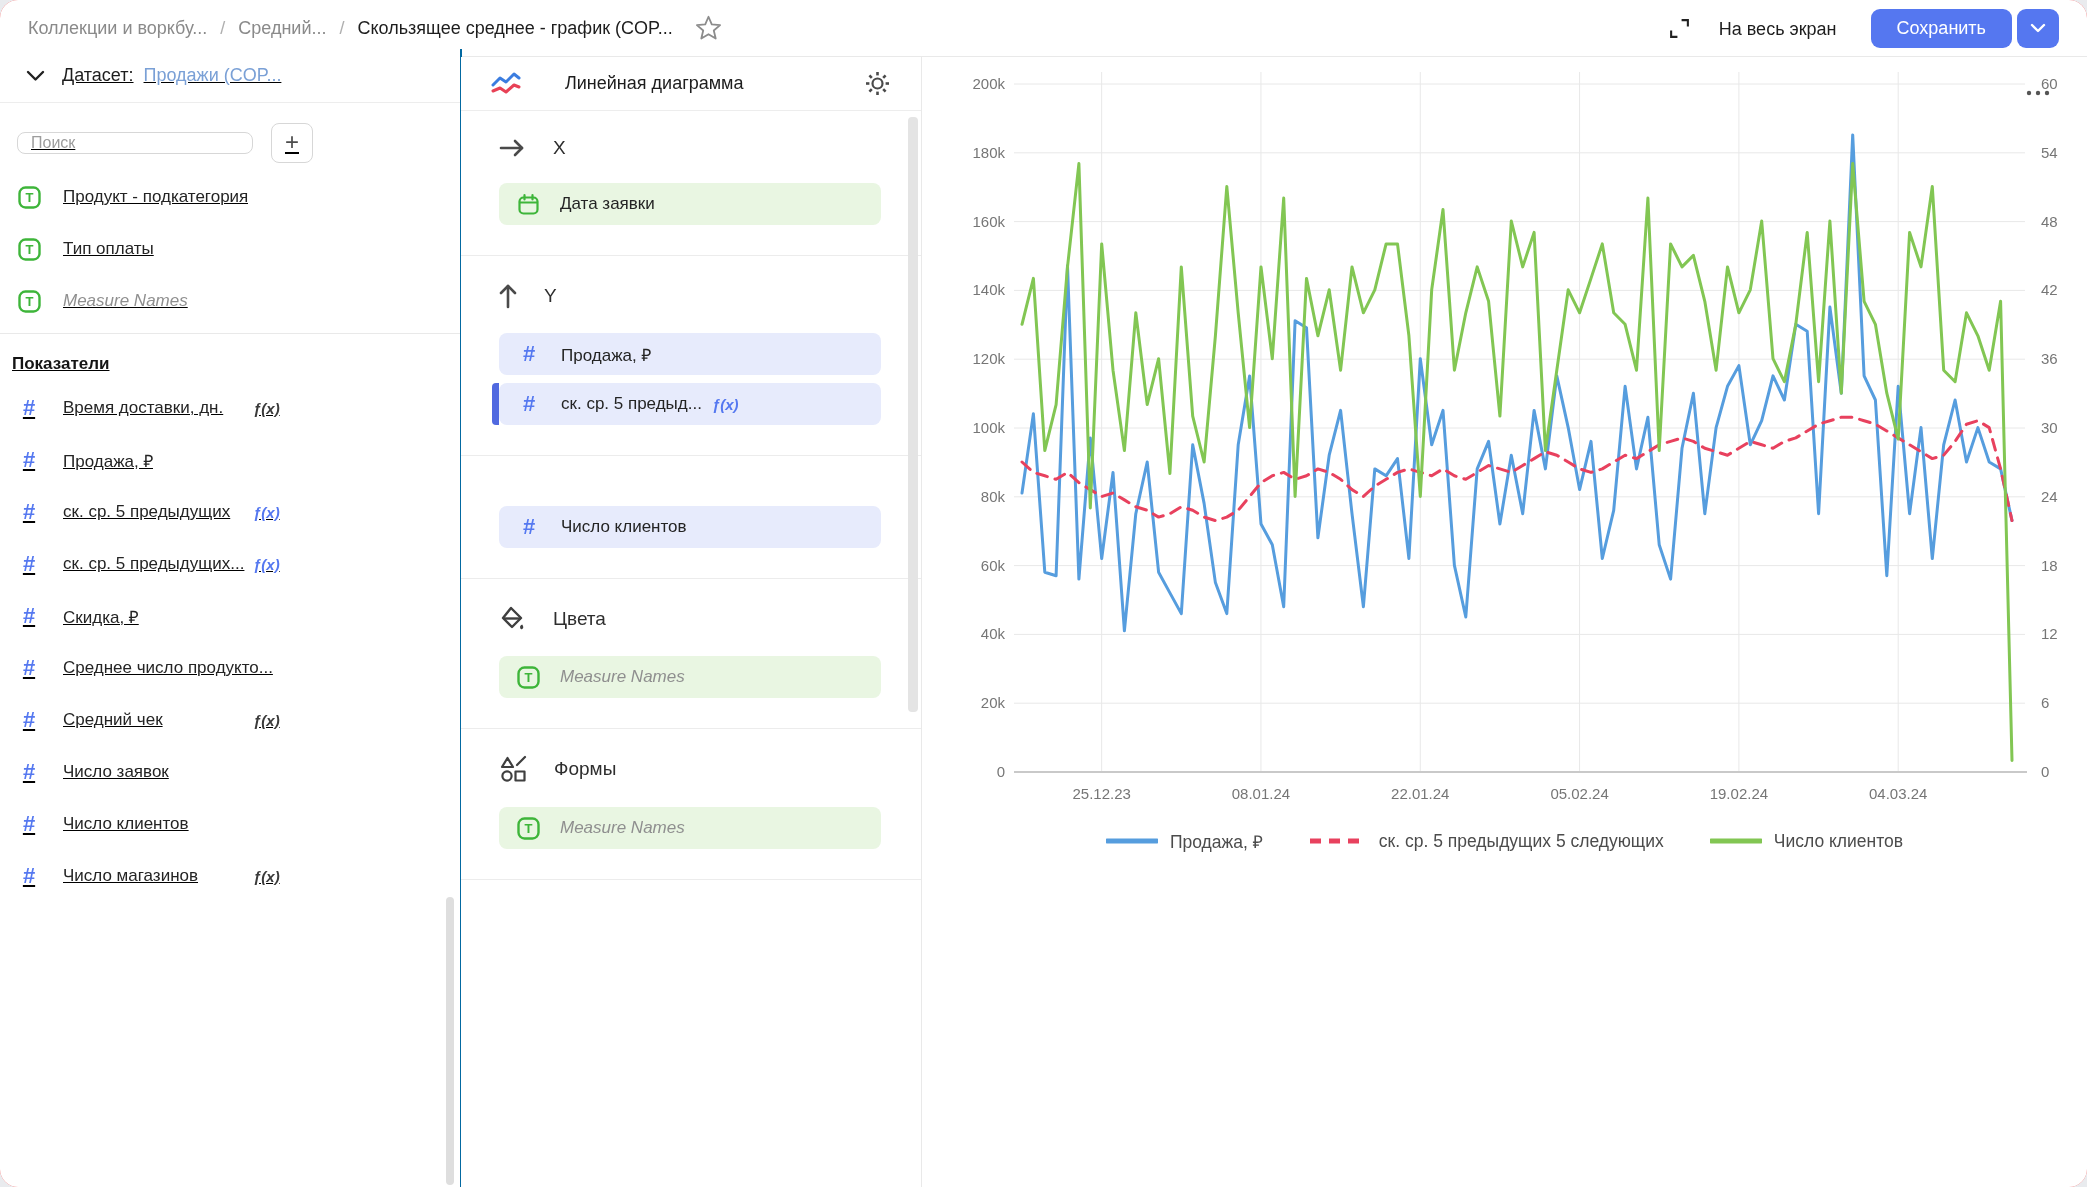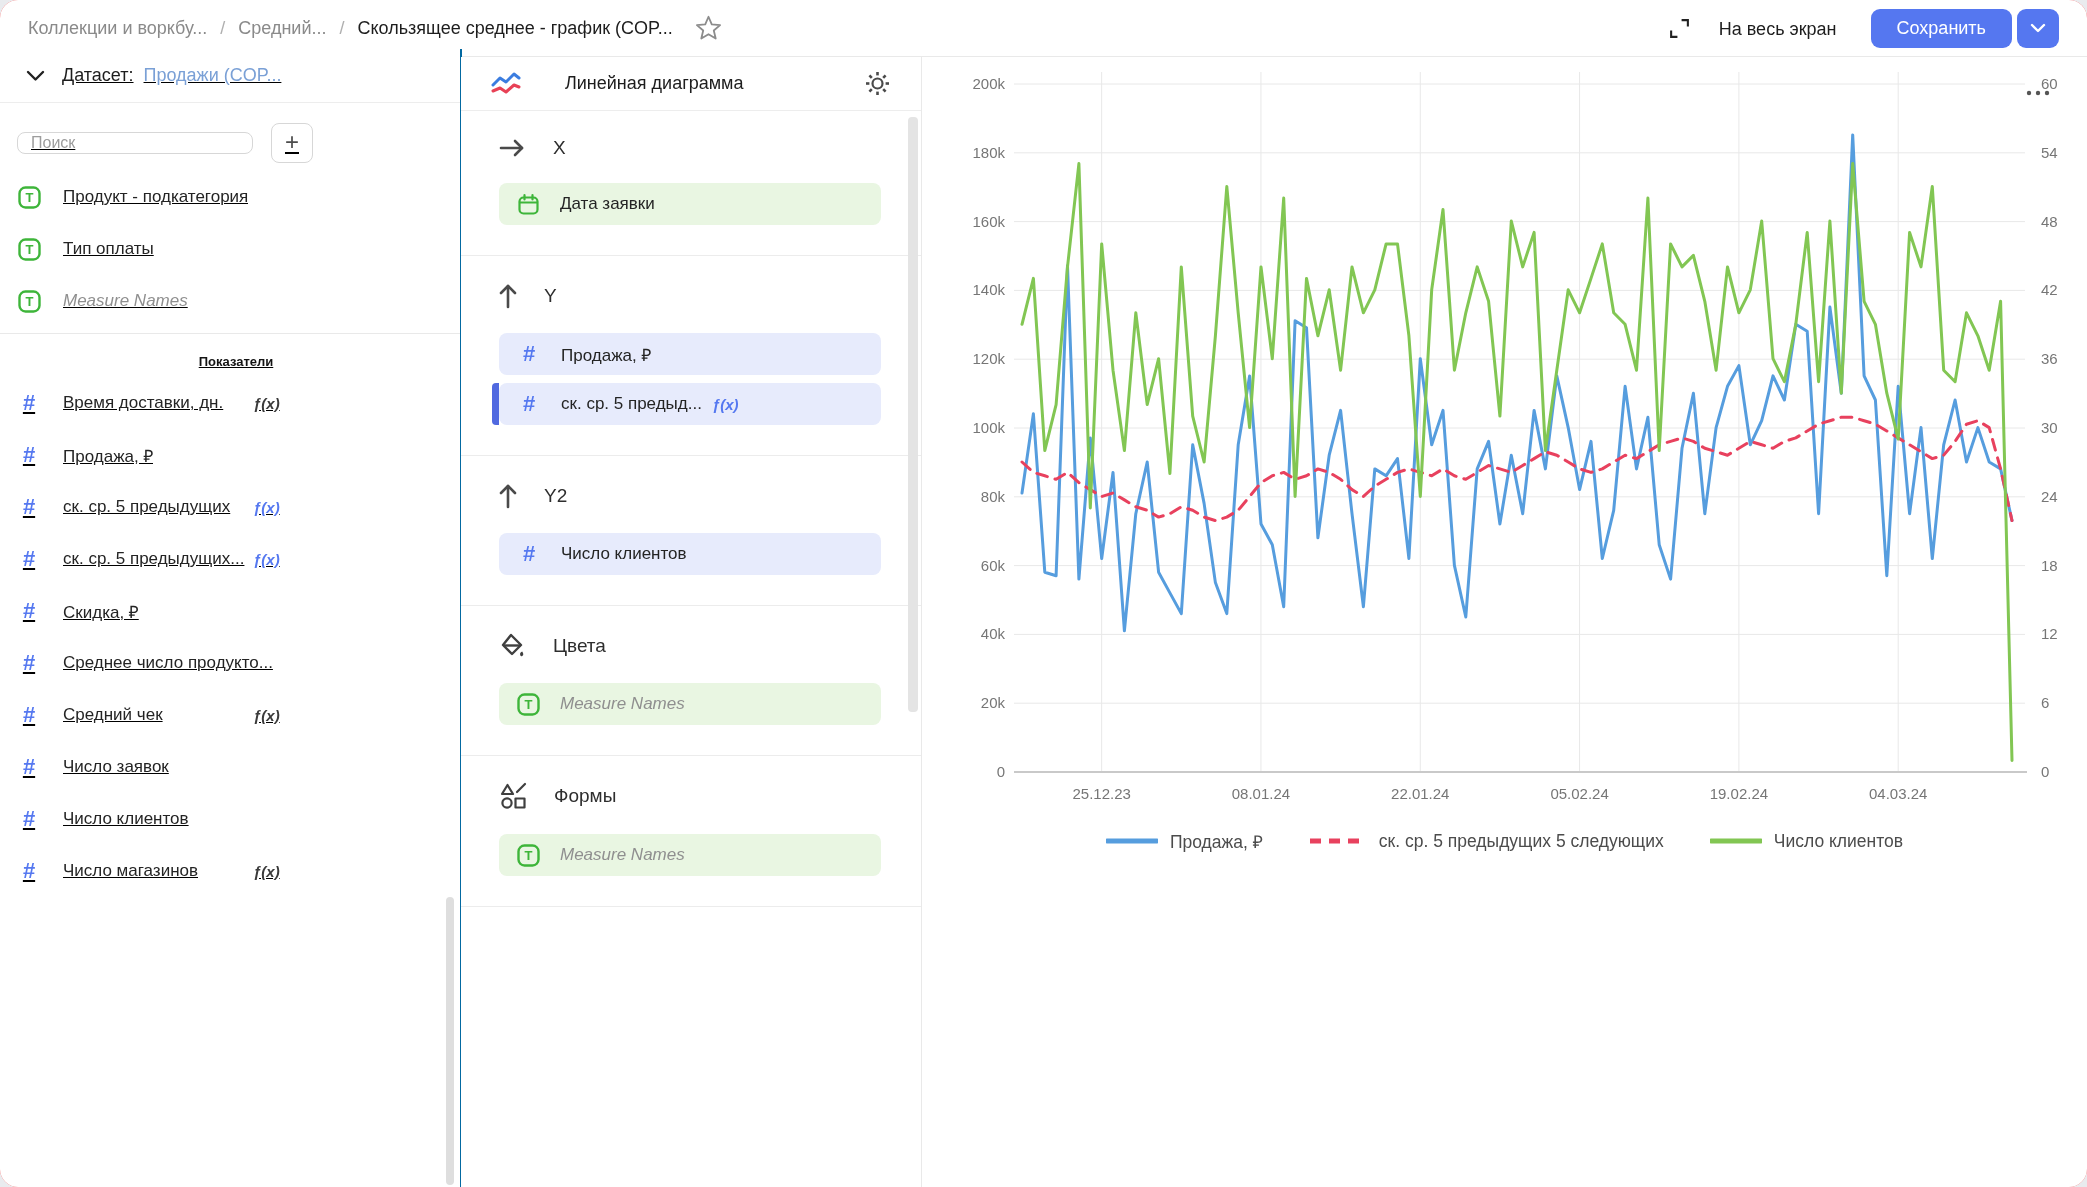--- a/index.html
+++ b/index.html
@@ -36,21 +36,21 @@
   .field-row{height:52px;display:flex;align-items:center;padding-left:17px;cursor:pointer;}
   .field-icon{width:24px;display:flex;justify-content:center;margin-right:22px;flex:0 0 24px;}
   .hash{font-size:22px;font-weight:bold;color:var(--measure-blue);line-height:1;}
   .field-label{font-size:17px;color:#242424;max-width:258px;overflow:hidden;text-overflow:ellipsis;white-space:nowrap;}
   .field-label.w-badge{flex:0 0 190px;max-width:190px;}
   .field-label.muted{color:#8f8f8f;font-style:italic;}
   .fx{font-style:italic;font-weight:600;font-size:15px;letter-spacing:0;}
   .fx.dark{color:#3b3b3b;}
   .fx.blue{color:var(--measure-blue);}
   .list-divider{border-top:1px solid #e9e9e9;margin:6px 0 0 0;}
-  .measures-head{font-size:13px;font-weight:bold;color:#141414;padding:20px 0 8px 12px;text-align:center;}
+  .measures-head{font-size:17px;font-weight:bold;color:#141414;padding:20px 0 8px 12px;}
   .v-scroll{position:absolute;background:#dedede;border-radius:4px;}
   
   .panel-header{height:53px;display:flex;align-items:center;padding:0 30px;border-bottom:1px solid #ededed;gap:28px;}
   .panel-title{font-size:18px;color:#1d1d1d;margin-left:15px;}
   .gear{margin-left:auto;cursor:pointer;display:flex;}
   .section{padding:26px 40px 30px 38px;border-bottom:1px solid #ececec;}
   .section-head{display:flex;align-items:center;gap:27px;font-size:19px;color:#2e2e2e;}
   .pill{margin-top:24px;height:42px;border-radius:8px;display:flex;align-items:center;padding:0 16px 0 18px;
         position:relative;cursor:pointer;}
   .pill + .pill{margin-top:8px;}
@@ -292,29 +292,20 @@
       <div class="pill blue selected">
         <span class="field-icon" style="margin:0;">
             <span class="hash">#</span>
           </span>
         <span class="pill-label">ск. ср. 5 предыд...</span>
         <span class="fx blue">ƒ(x)</span>
       </div>
     </div>
 
     <div class="section">
-      <div class="section-head">
-        <span style="display:flex;">
-          <svg width="18" height="27" viewBox="0 0 18 27" fill="none" stroke="#4a4a4a" stroke-width="2.6" stroke-linecap="round" stroke-linejoin="round">
-            <line x1="9" y1="25" x2="9" y2="4"></line>
-              <polyline points="2,11 9,4 16,11"></polyline>
-          </svg>
-        </span>
-        <span>Y2</span>
-      </div>
       <div class="pill blue">
         <span class="field-icon" style="margin:0;">
             <span class="hash">#</span>
           </span>
         <span class="pill-label">Число клиентов</span>
       </div>
     </div>
 
     <div class="section">
       <div class="section-head">

